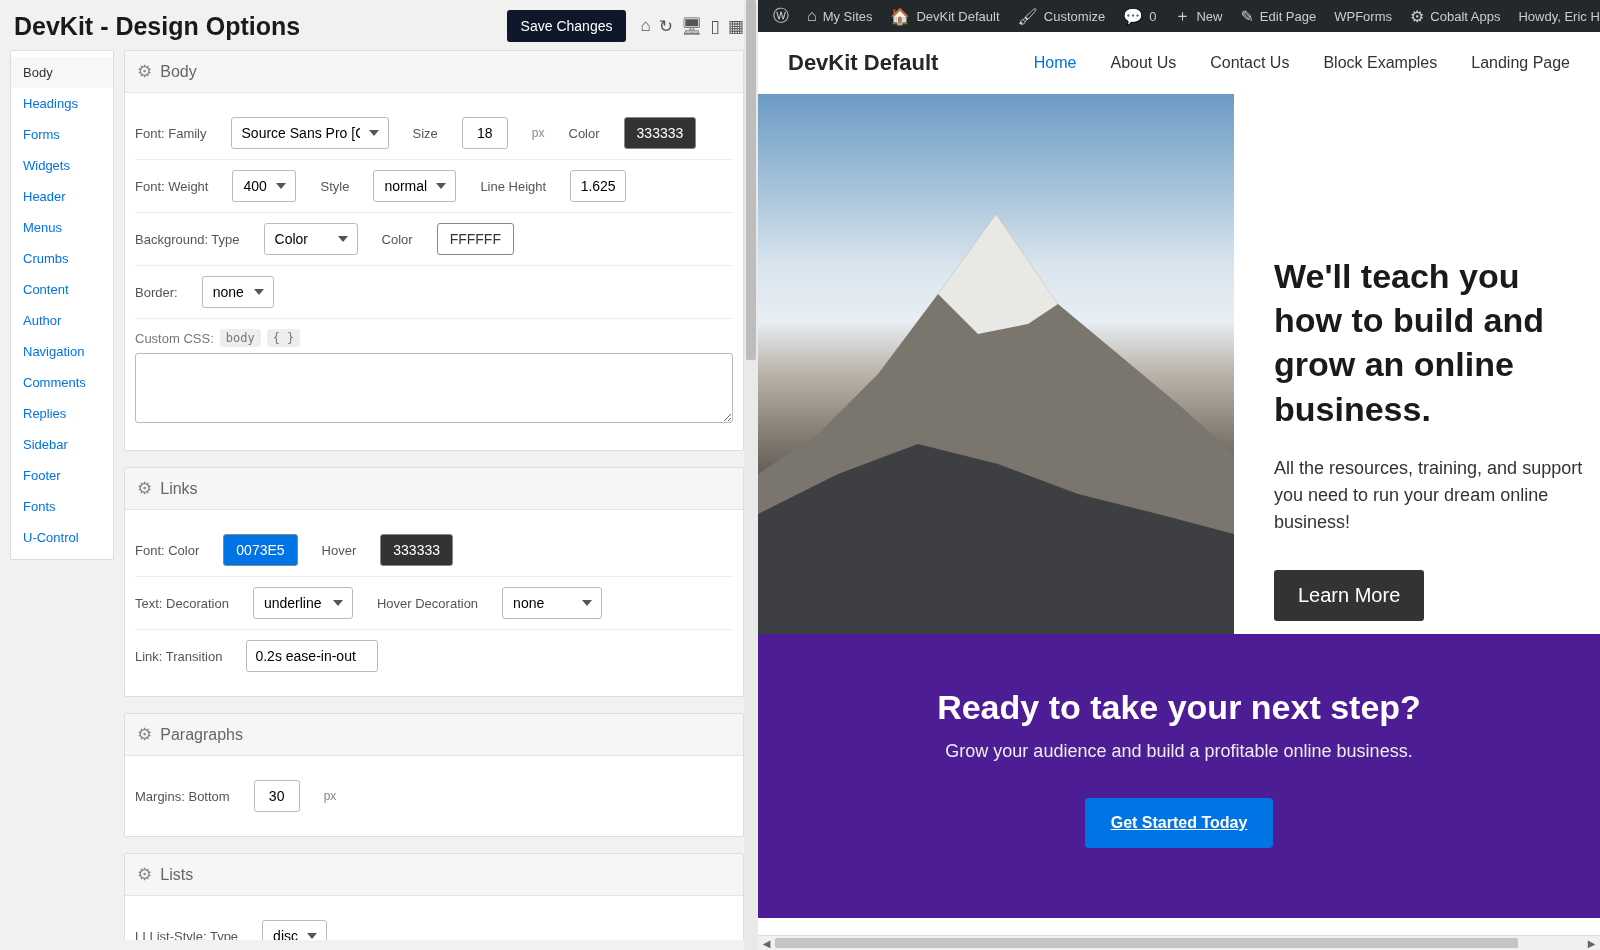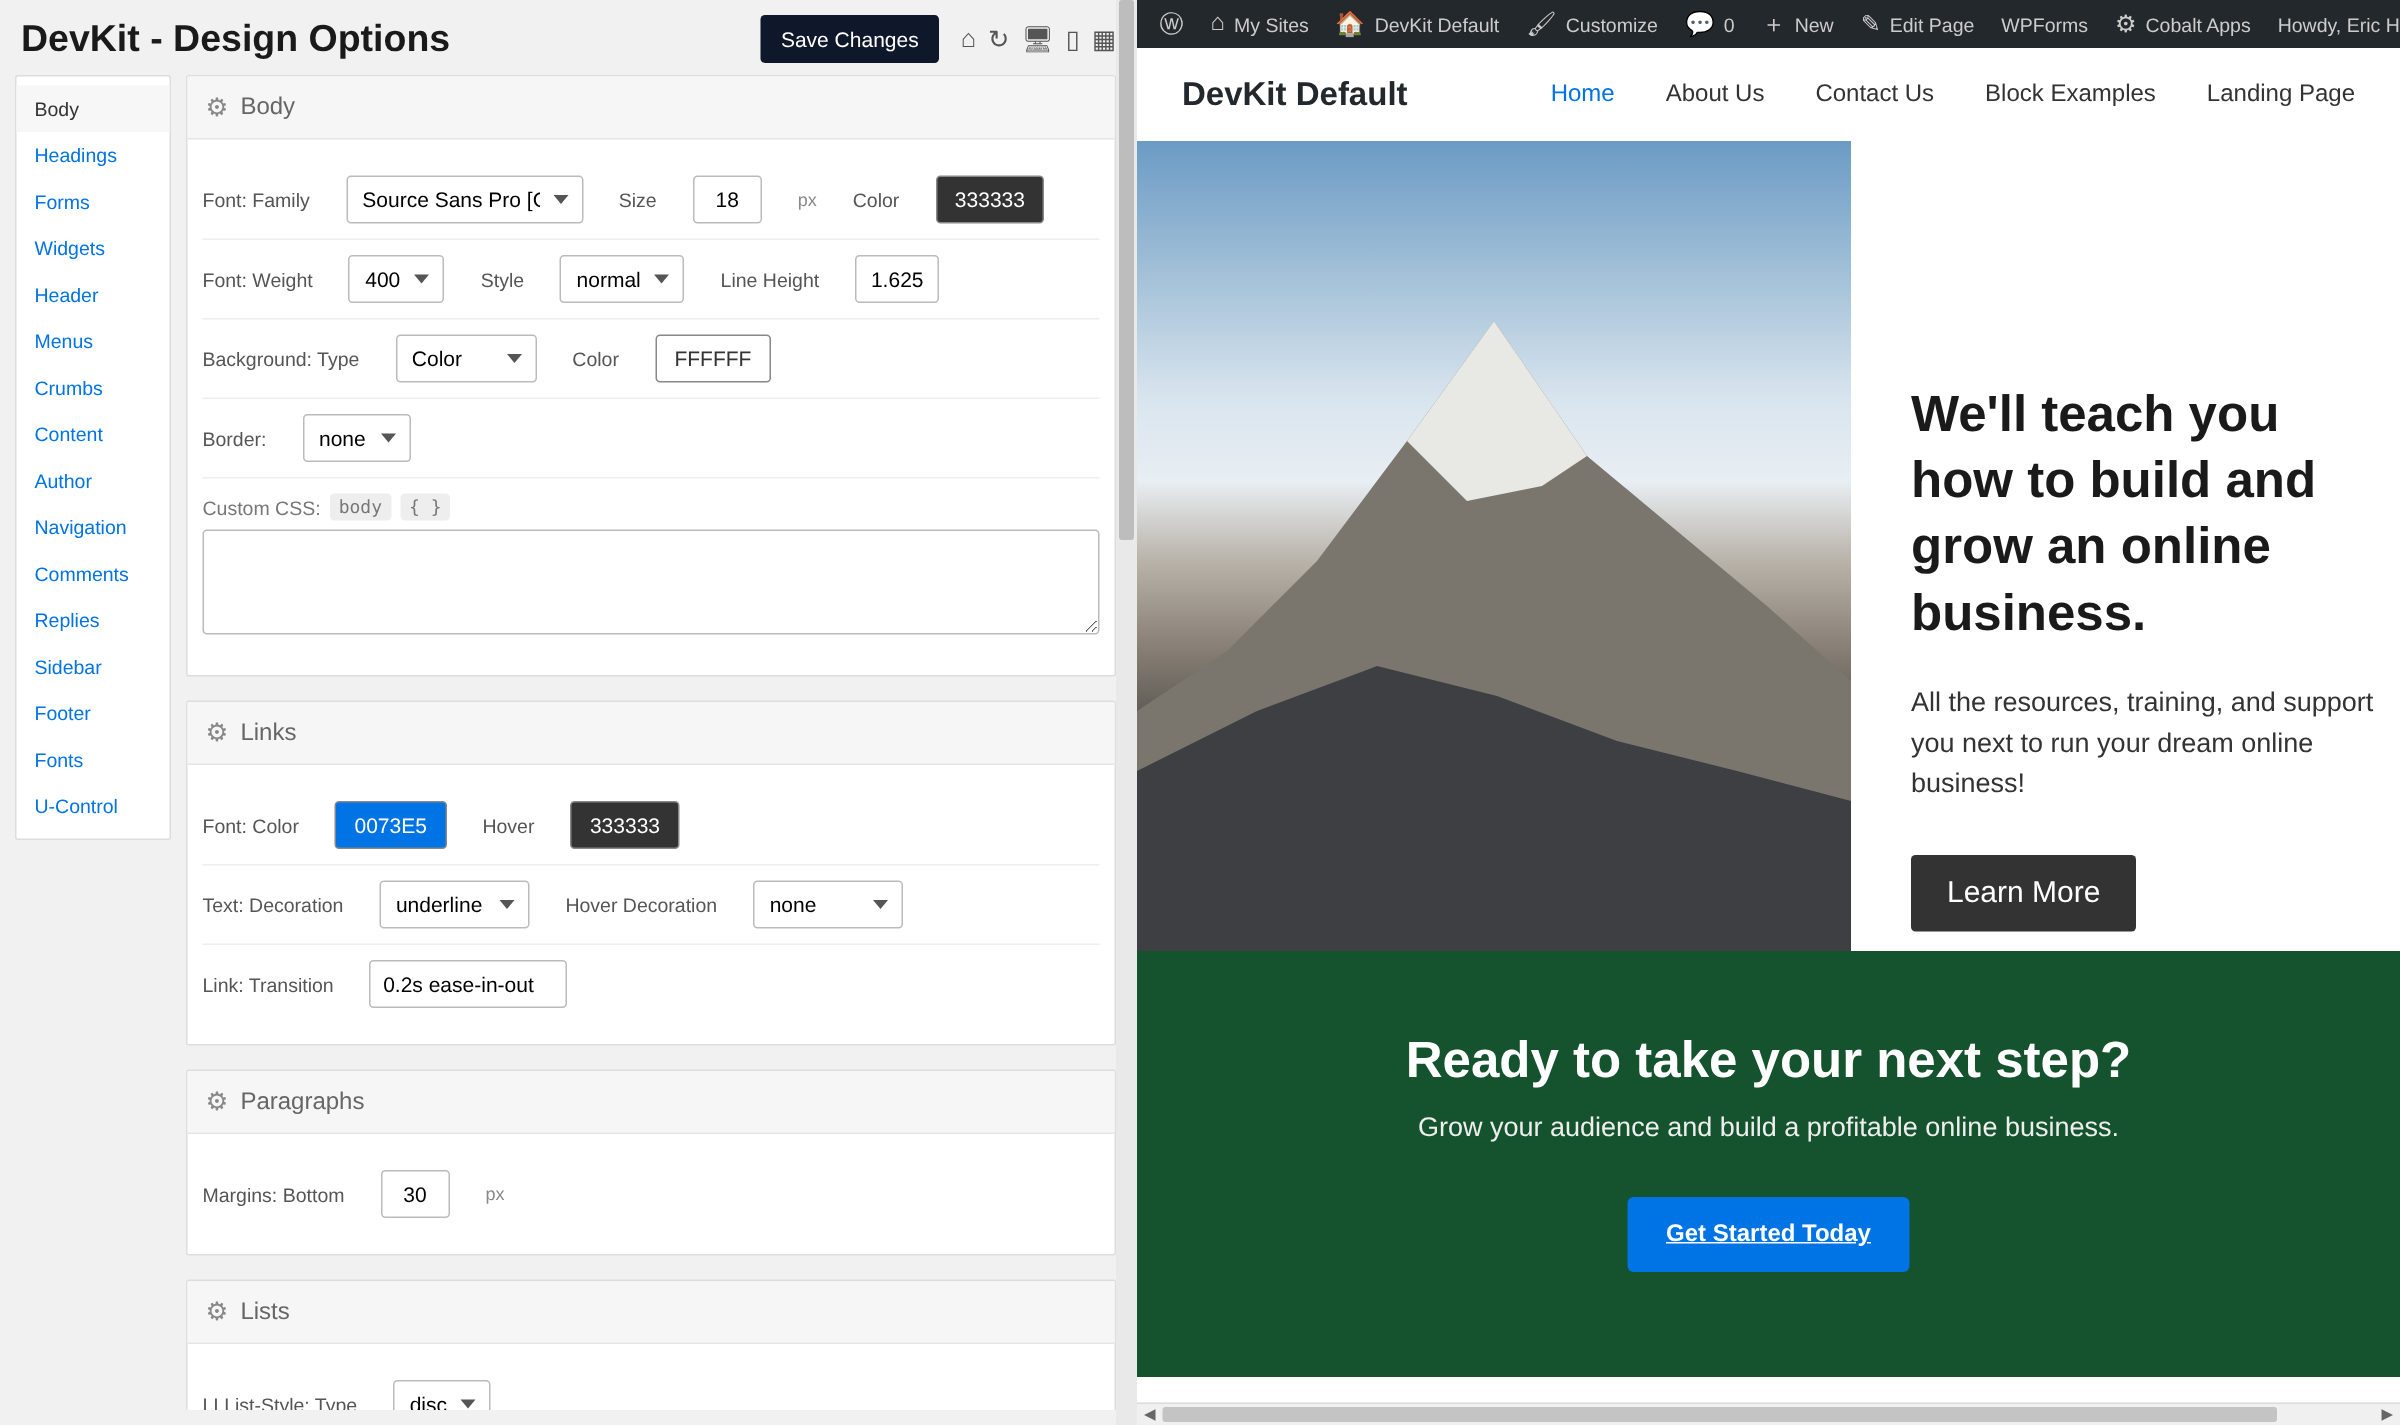--- a/index.html
+++ b/index.html
@@ -50,21 +50,21 @@
 .nav { margin-left: auto; display: flex; gap: 34px; }
 .nav a { text-decoration: none; color: #333; font-size: 16px; }
 .nav a.active { color: #0073E5; }
 .hero { display: flex; min-height: 540px; }
 .hero-img { width: 476px; background: linear-gradient(180deg, #6b9bc4 0%, #a8c4da 18%, #d9e5ee 32%, #e8eef3 42%, #b8b2a8 52%, #8a8278 62%, #5a5650 72%, #3d3f42 82%, #2a2e33 100%); position: relative; overflow: hidden; }
 .mtn { position: absolute; bottom: 0; left: 0; width: 100%; }
 .hero-txt { flex: 1; padding: 160px 10px 0 40px; }
 .hero-txt h1 { font-size: 34px; font-weight: 600; color: #1a1a1a; line-height: 1.3; margin-bottom: 24px; }
 .hero-txt p { font-size: 18px; color: #333; line-height: 1.5; margin-bottom: 34px; }
 .btn-dark { background: #333; color: #fff; border: none; padding: 14px 24px; font-size: 20px; border-radius: 3px; cursor: pointer; }
-.cta { background: #14532d; color: #fff; text-align: center; padding: 54px 20px 70px; }
+.cta { background: #4c1d95; color: #fff; text-align: center; padding: 54px 20px 70px; }
 .cta h2 { font-size: 34px; font-weight: 600; margin-bottom: 14px; }
 .cta p { font-size: 18px; margin-bottom: 36px; color: #eee; }
 .btn-blue { background: #0073E5; color: #fff; border: none; padding: 16px 26px; font-size: 16px; font-weight: 600; border-radius: 4px; cursor: pointer; text-decoration: underline; }
 .h-scroll { position: absolute; bottom: 0; left: 0; right: 0; height: 15px; background: #f0f0f0; border-top: 1px solid #ddd; display: flex; align-items: center; }
 .h-scroll .arrow { width: 17px; height: 100%; display: flex; align-items: center; justify-content: center; color: #666; font-size: 10px; cursor: pointer; }
 .h-scroll .h-track { flex: 1; height: 100%; position: relative; }
 .h-scroll .h-thumb { position: absolute; left: 0; top: 2px; height: 10px; width: 92%; background: #c4c4c4; border-radius: 2px; }
 </style>
 </head>
 <body>
@@ -268,21 +268,21 @@
     <div class="hero">
       <div class="hero-img">
         <svg class="mtn" viewBox="0 0 476 540" preserveAspectRatio="none">
           <polygon points="0,540 0,380 60,340 120,280 180,200 238,120 300,210 360,260 420,310 476,360 476,540" fill="#7a766e"></polygon>
           <polygon points="180,200 238,120 300,210 270,230 220,240" fill="#e8e8e4"></polygon>
           <polygon points="0,540 0,420 80,380 160,350 240,370 320,400 400,420 476,440 476,540" fill="#3d3f42"></polygon>
         </svg>
       </div>
       <div class="hero-txt">
         <h1>We'll teach you how to build and grow an online business.</h1>
-        <p>All the resources, training, and support you next to run your dream online business!</p>
+        <p>All the resources, training, and support you need to run your dream online business!</p>
         <button class="btn-dark">Learn More</button>
       </div>
     </div>
 
     <div class="cta">
       <h2>Ready to take your next step?</h2>
       <p>Grow your audience and build a profitable online business.</p>
       <button class="btn-blue">Get Started Today</button>
     </div>
 

